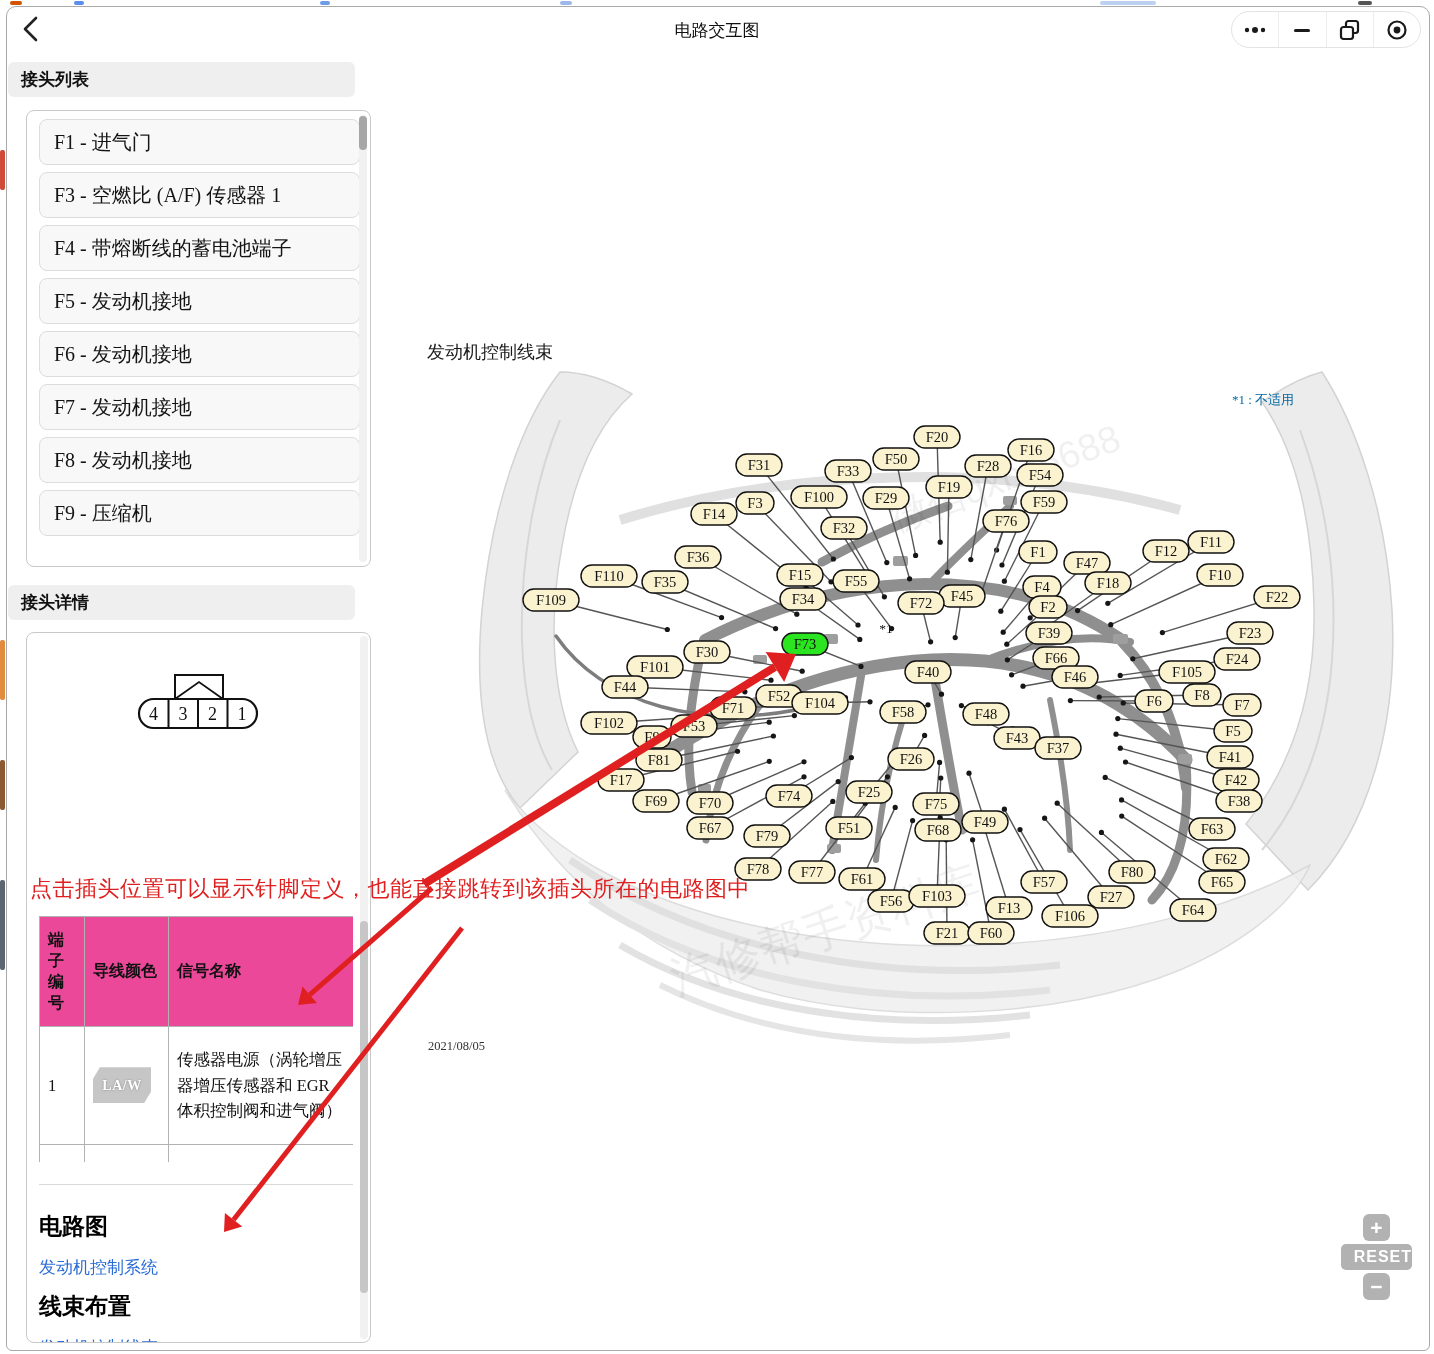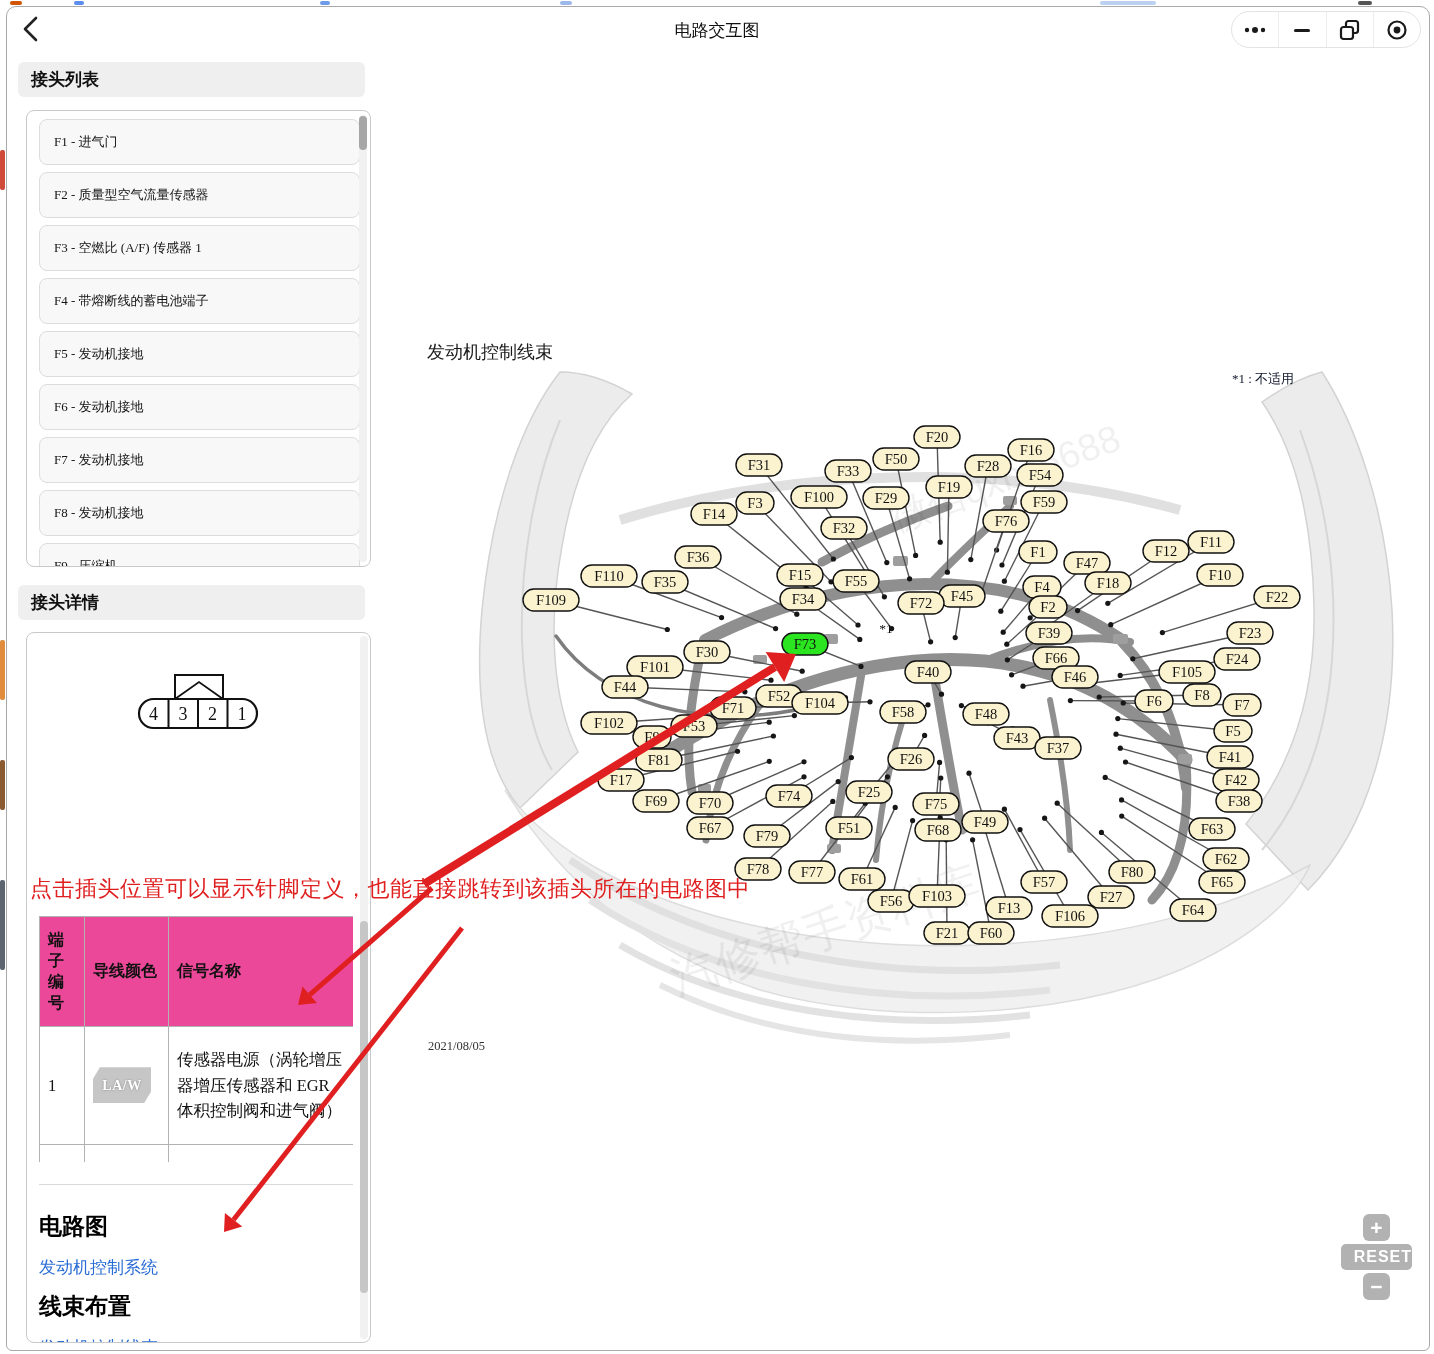--- a/index.html
+++ b/index.html
@@ -15,27 +15,27 @@
 
   
   .back-btn { left:20px; top:14px; width:26px; height:30px; z-index:10; cursor:pointer; }
   .win-title { left:0; right:0; top:19px; text-align:center; font-size:17px; color:#111; z-index:9; }
   .ctrl-pill { left:1231px; top:11px; width:190px; height:37px; border:1px solid #e3e3e3;
     border-radius:19px; display:flex; z-index:10; background:#fff; }
   .ctrl-cell { flex:1; display:flex; align-items:center; justify-content:center; cursor:pointer; }
   .ctrl-cell + .ctrl-cell { border-left:1px solid #ededed; }
 
   
-  .sec-header { left:18px; width:347px; height:35px; background:#efefef; border-radius:6px;
+  .sec-header { left:8px; width:347px; height:35px; background:#efefef; border-radius:6px;
     font-size:17px; font-weight:700; color:#111; line-height:35px; padding-left:13px; z-index:5; }
   .list-box { left:26px; top:110px; width:345px; height:457px; border:1px solid #c9c9c9;
     border-radius:8px; background:#fff; overflow:hidden; padding:8px 22px 0 12px; z-index:5; }
   .list-item { width:321px; height:46px; background:#f8f8f8; border:1px solid #dcdcdc;
     border-radius:8px; margin-bottom:7px; line-height:44px; padding-left:14px;
-    font-family:"Liberation Serif", serif; font-size:13px; color:#141414; cursor:pointer; }
+    font-family:"Liberation Serif", serif; font-size:20px; color:#141414; cursor:pointer; }
   .sb-track { position:absolute; right:3px; top:4px; width:8px; border-radius:4px; background:#f1f1f1; }
   .sb-thumb { position:absolute; right:3px; width:8px; border-radius:4px; background:#a6a6a6; }
 
   .detail-box { left:26px; top:632px; width:345px; height:711px; border:1px solid #c9c9c9;
     border-radius:8px; background:#fff; overflow:hidden; z-index:5; }
   .pin-svg { position:absolute; left:108px; top:40px; }
   .pin-table-wrap { position:absolute; left:12px; top:283px; width:314px; height:246px; overflow:hidden; }
   table { border-collapse:collapse; width:314px; table-layout:fixed; }
   th, td { border:1px solid #b2b2b2; vertical-align:middle; }
   th { background:#ec4899; font-size:16px; font-weight:700; text-align:left; padding:6px 8px; color:#111; }
@@ -45,21 +45,21 @@
     display:flex; align-items:center; justify-content:center; letter-spacing:.5px;
     text-shadow:0 0 2px rgba(120,120,120,.9); }
   .panel-divider { position:absolute; left:12px; top:551px; width:314px; border-top:1px solid #d9d9d9; }
   .links-area { position:absolute; left:12px; top:566px; width:300px; }
   .link-heading { font-size:23px; font-weight:700; color:#000; margin-top:12px; }
   .blue-link { font-size:17px; color:#2a6cd5; margin-top:14px; cursor:pointer; }
 
   
   .v-divider { left:387px; top:58px; width:1px; height:1292px; background:#dcdcdc; }
   .diagram-title { left:427px; top:340px; font-size:18px; color:#1a1a1a; z-index:6; }
-  .corner-note { left:1232px; top:370px; font-family:"Liberation Serif", serif; font-size:13px; color:#0f172a; z-index:6; }
+  .corner-note { left:1232px; top:391px; font-family:"Liberation Serif", serif; font-size:13px; color:#0369a1; z-index:6; }
   .diagram-date { left:428px; top:1039px; font-family:"Liberation Serif", serif; font-size:12.5px; color:#333; z-index:6; }
   #diagram-svg { position:absolute; left:388px; top:58px; z-index:5; }
   #overlay-svg { position:absolute; left:0; top:0; z-index:45; pointer-events:none; }
   .red-note { left:30px; top:874px; width:850px; font-size:22px; font-weight:500;
     color:#e02020; z-index:44; letter-spacing:.5px; }
 
   .zoom-btn { width:27px; height:27px; background:#b2b2b2; border-radius:6px; color:#fff;
     font-size:21px; font-weight:700; display:flex; align-items:center; justify-content:center;
     z-index:20; cursor:pointer; line-height:1; }
   .reset-btn { left:1341px; top:1244px; width:71px; height:26px; background:#b2b2b2; border-radius:5px;
@@ -116,21 +116,20 @@
       <circle cx="12" cy="12" r="3.4" fill="#1a1a1a"></circle>
     </svg>
   </div>
 </div>
 
 <div class="abs sec-header" style="top:62px;">接头列表</div>
 
 <div class="abs list-box">
   <div id="connector-list">
       <div class="list-item">F1 - 进气门</div>
-      <div class="list-item">F2 - 质量型空气流量传感器</div>
       <div class="list-item">F3 - 空燃比 (A/F) 传感器 1</div>
       <div class="list-item">F4 - 带熔断线的蓄电池端子</div>
       <div class="list-item">F5 - 发动机接地</div>
       <div class="list-item">F6 - 发动机接地</div>
       <div class="list-item">F7 - 发动机接地</div>
       <div class="list-item">F8 - 发动机接地</div>
       <div class="list-item">F9 - 压缩机</div>
     </div>
   <div class="sb-track" style="height:447px;"></div>
   <div class="sb-thumb" style="top:5px;height:34px;"></div>

